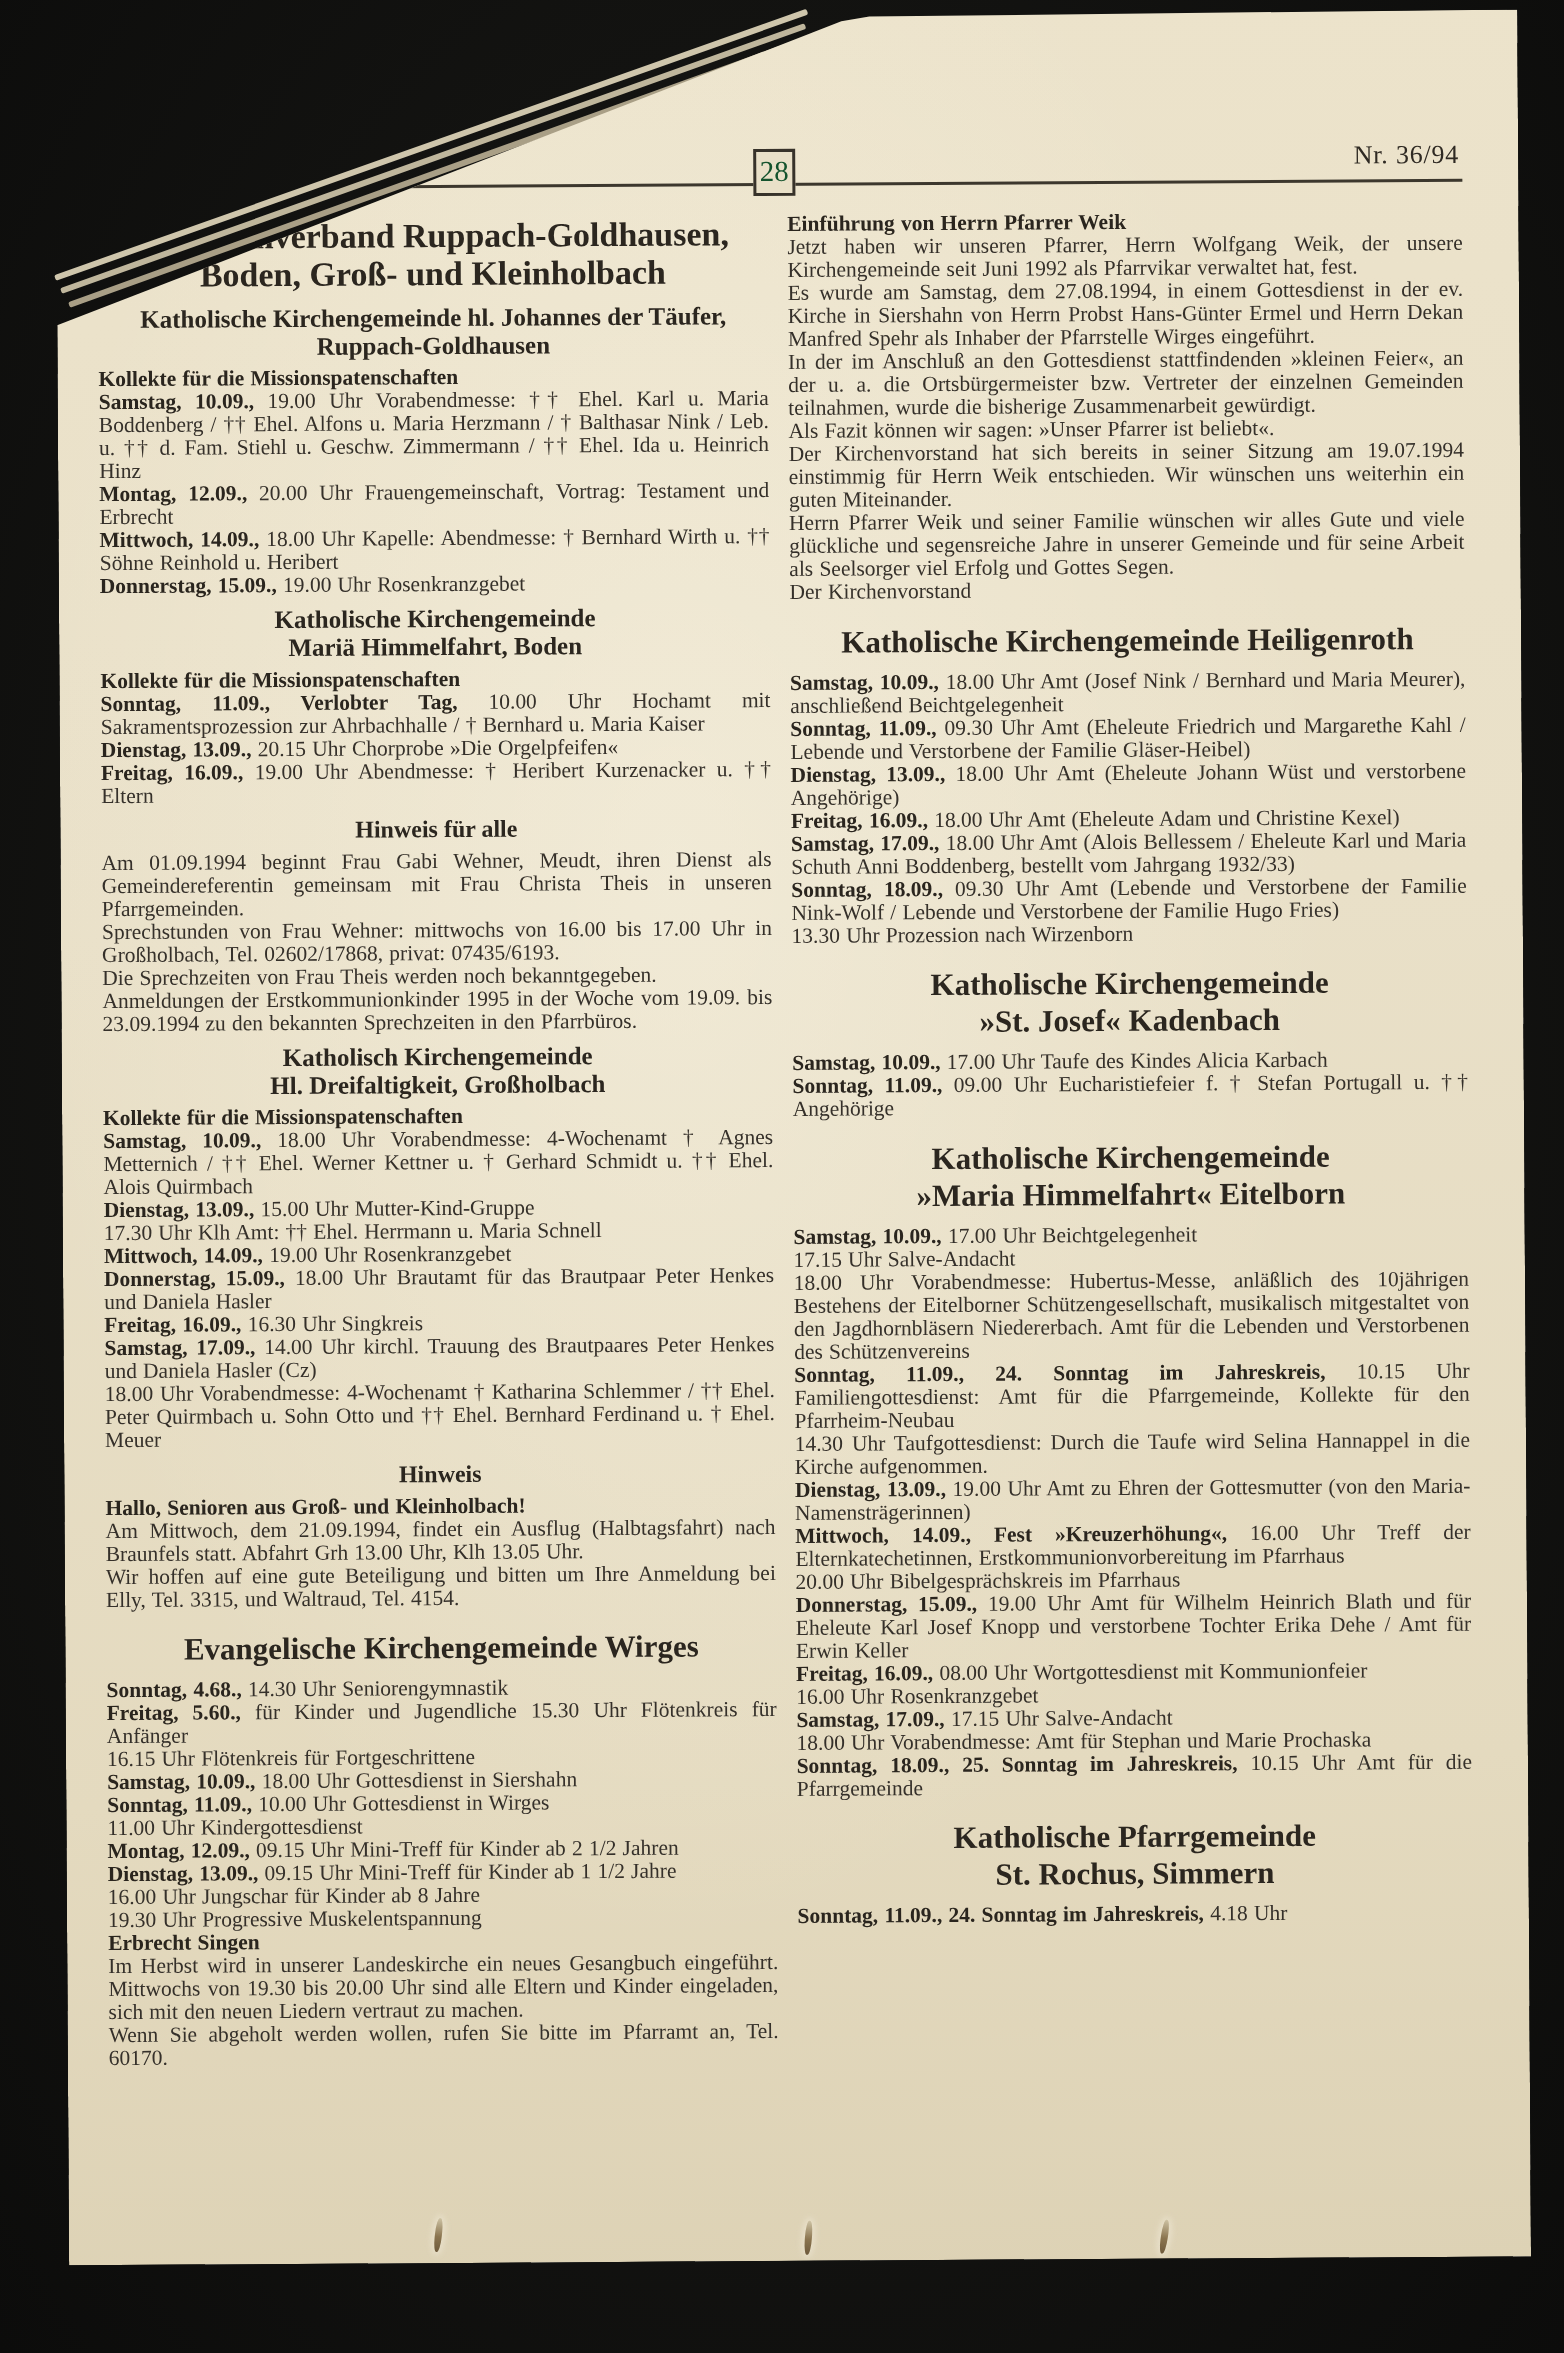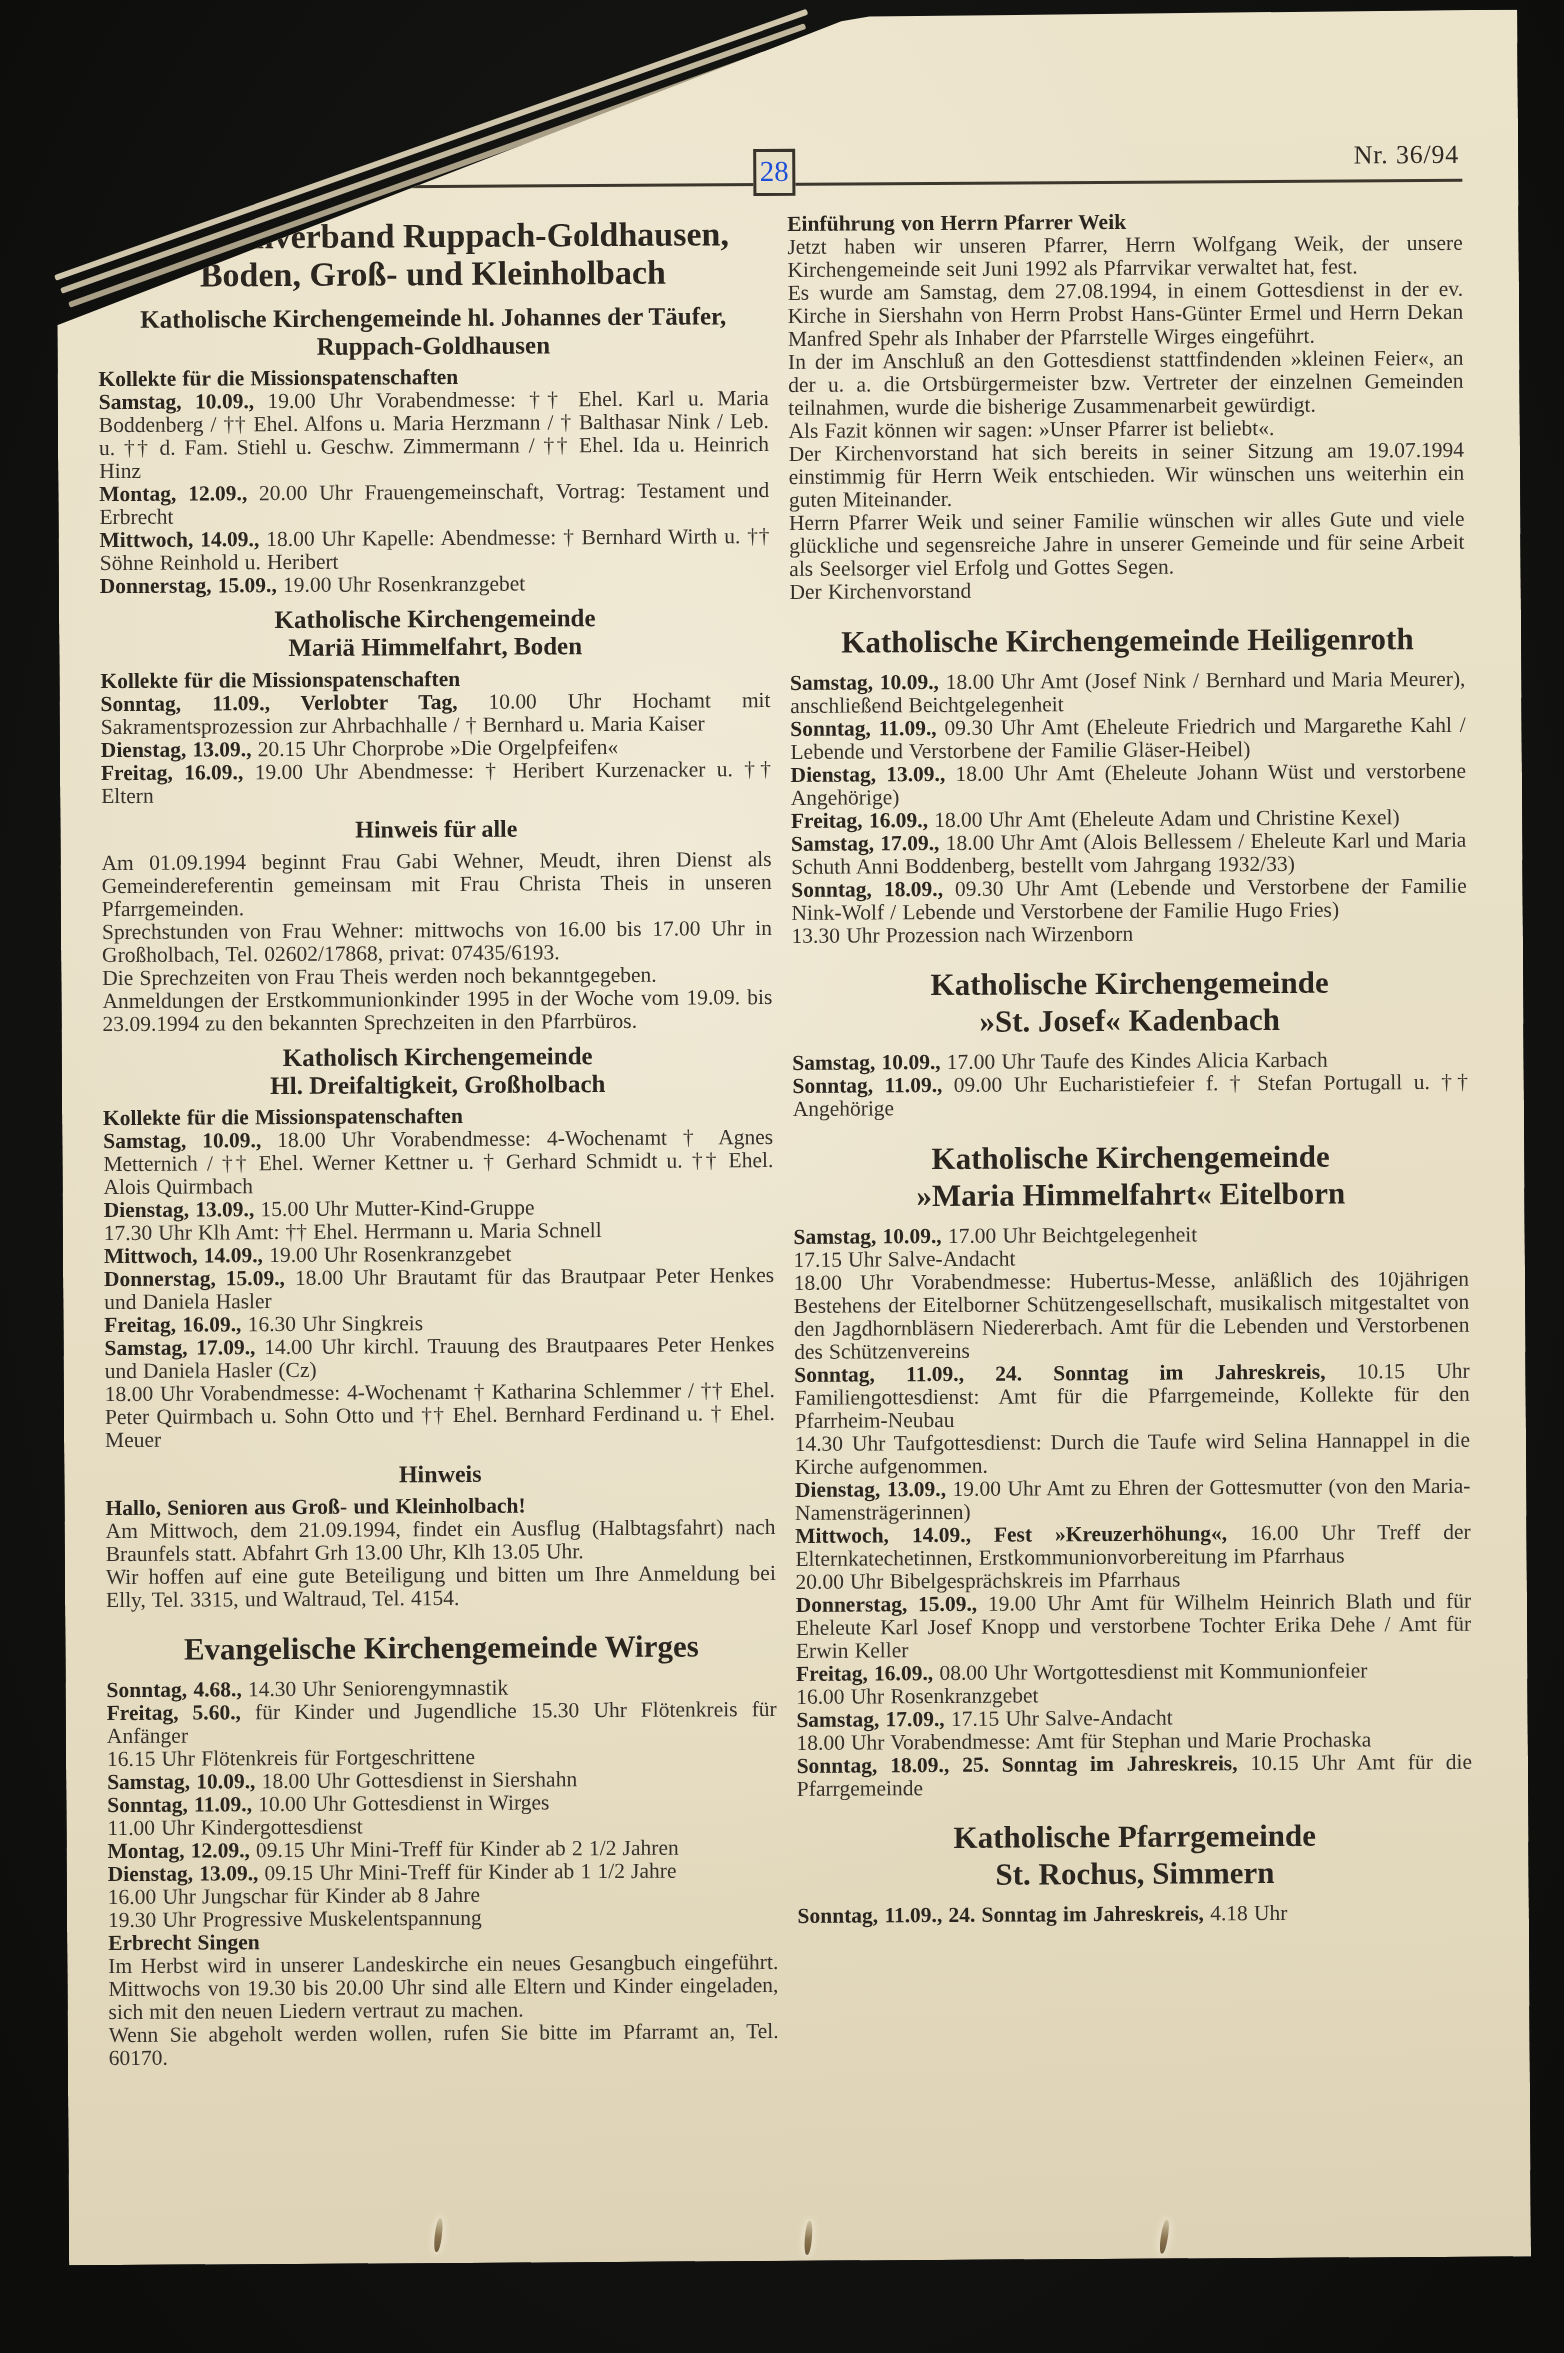--- a/index.html
+++ b/index.html
@@ -26,21 +26,21 @@
     box-shadow:0 2.3px 0 rgba(250,246,232,.85), 3.1px 0 0 rgba(245,240,224,.4);
     color:#35302a;
   }
   .content{position:absolute;left:41px;top:92px;right:56px;bottom:47px;}
   .page-header{position:relative;height:77px;border-bottom:3.1px solid #3c372d;font-size:26px;color:#2f2a23;}
   .header-location{position:absolute;left:1.6px;bottom:7.8px;letter-spacing:0.8px;}
   .header-issue{position:absolute;right:3.1px;bottom:9.4px;letter-spacing:0.8px;}
   .page-number-box{
     position:absolute;left:656px;bottom:-13.3px;width:36px;height:41px;
     background:#e9e0c8;border:3.1px solid #37322a;z-index:2;
-    text-align:center;font-size:29px;line-height:39px;color:#1d4ed8;
+    text-align:center;font-size:29px;line-height:39px;color:#14532d;
   }
   .columns{display:flex;gap:19.6px;margin-top:27px;}
   .col{text-align:justify;}
   .col-left{width:670px;flex:none;}
   .col-right{flex:1;}
   .entry{margin:0;font-size:21.5px;line-height:23px;word-spacing:0.8px;}
   .bold{font-weight:bold;color:#2a251e;}
   .sec-entries{margin:0 0 3.1px;}
   .sec-title{font-weight:bold;text-align:center;font-size:34px;line-height:38px;margin:1.6px 0 11px;color:#2b261f;}
   .sec-subtitle{font-weight:bold;text-align:center;font-size:25px;line-height:28px;margin:9.4px 0 6.3px;color:#2b261f;}

